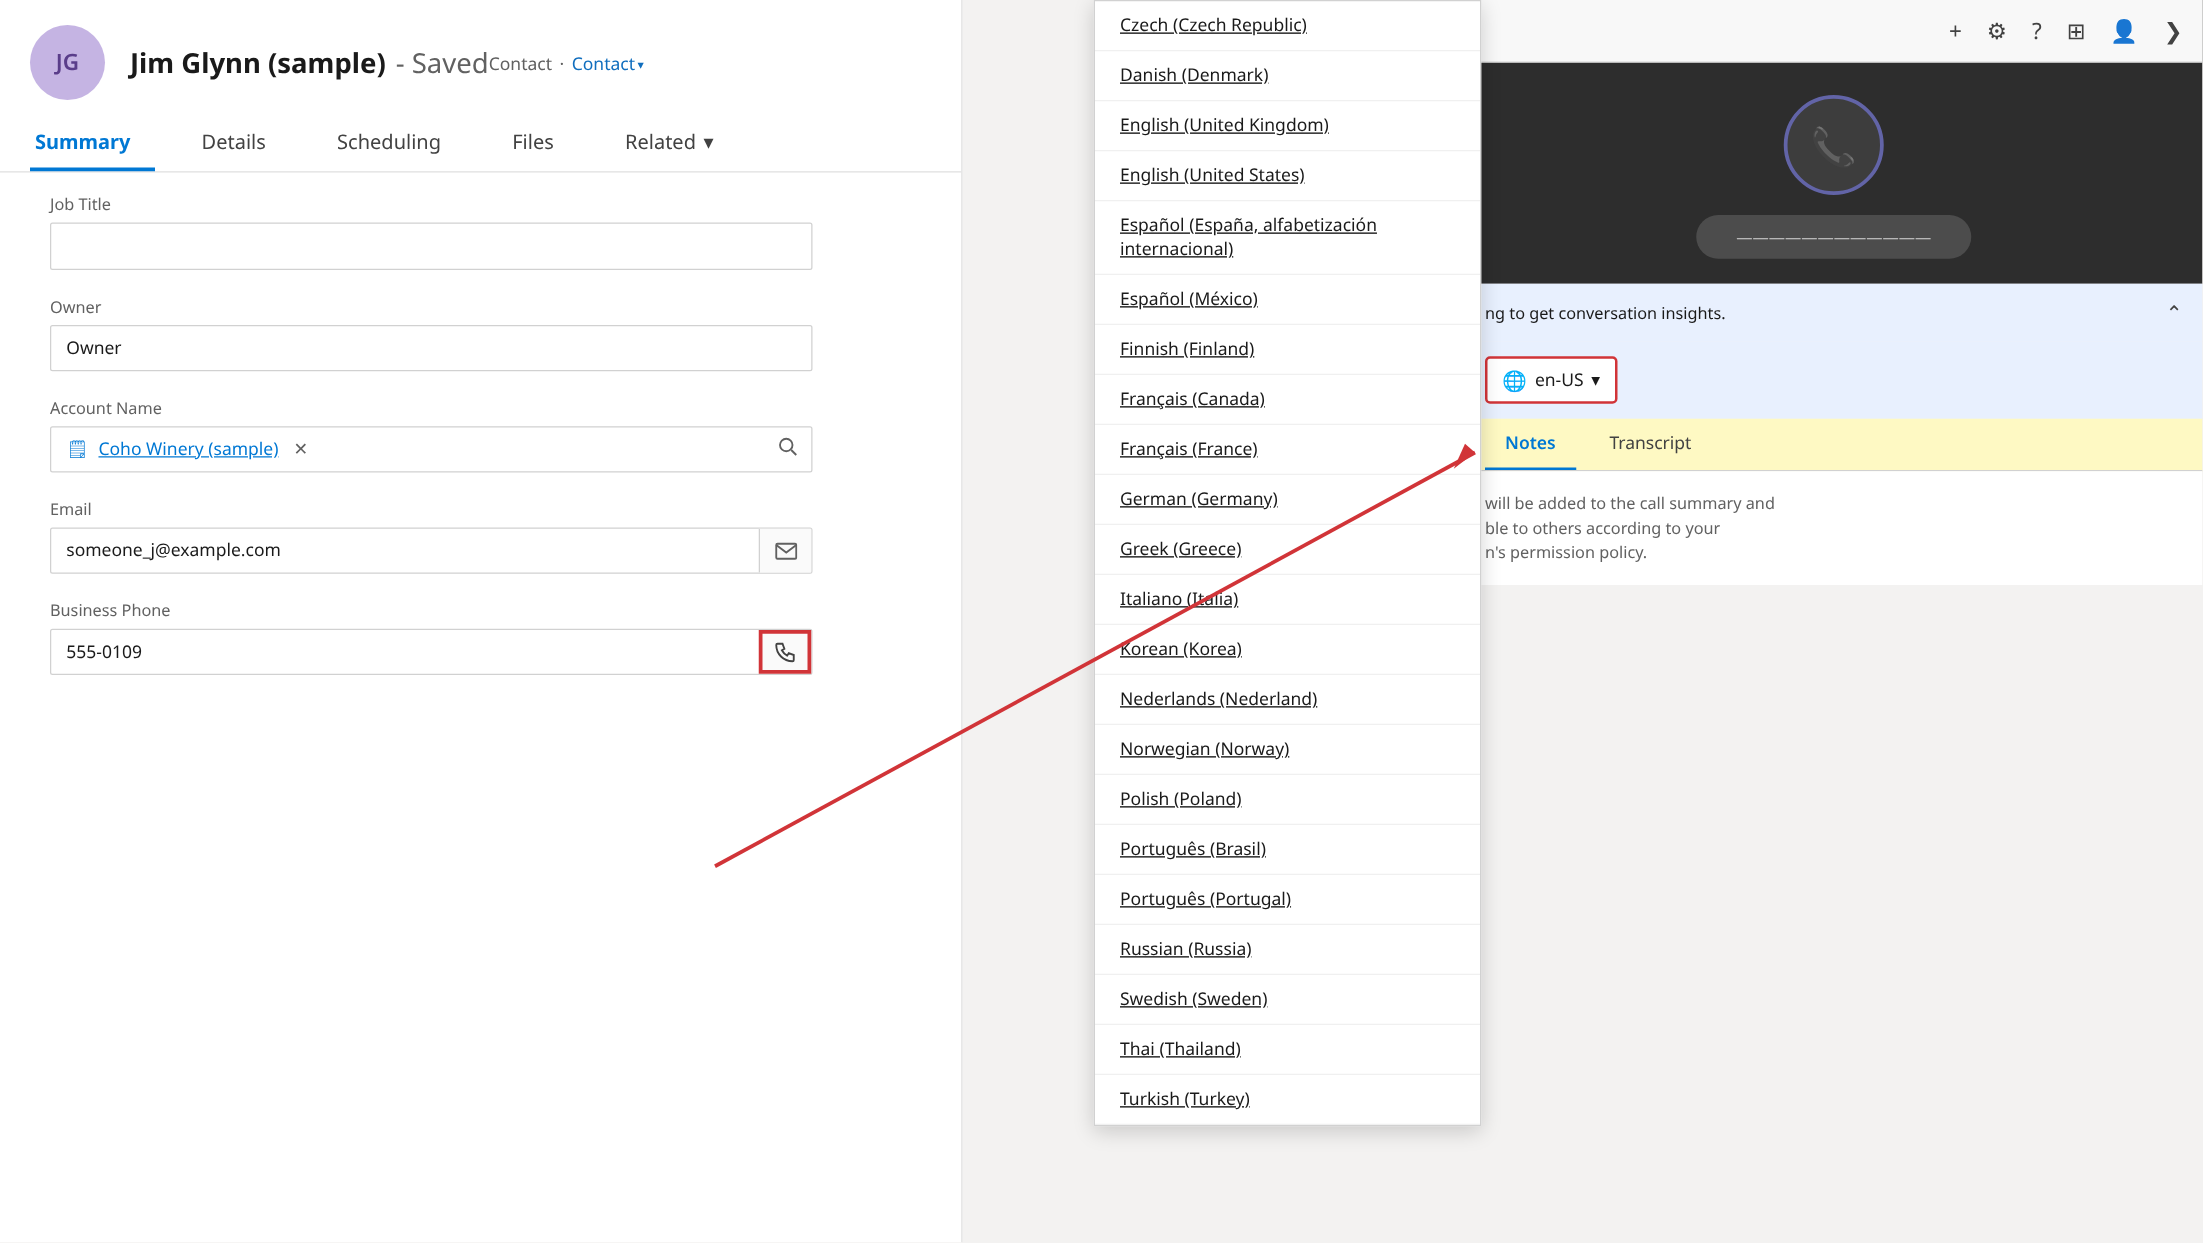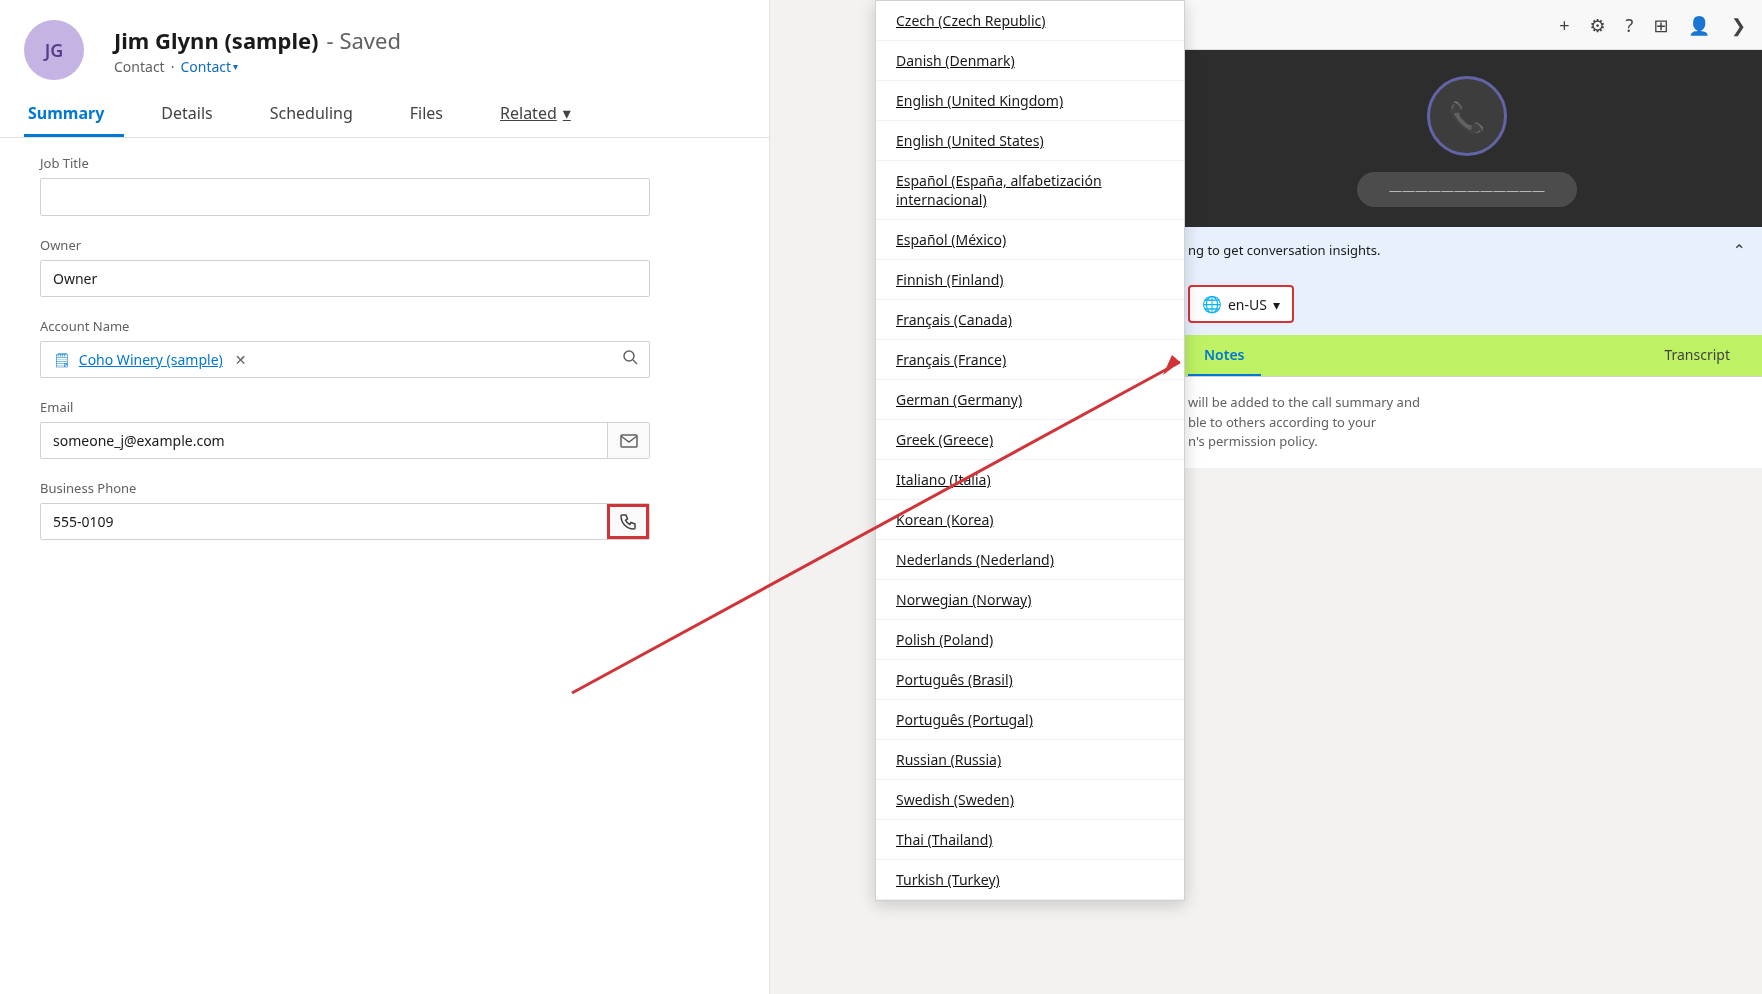--- a/index.html
+++ b/index.html
@@ -25,41 +25,41 @@
 
     
     .contact-header {
       padding: 20px 24px 0 24px;
       border-bottom: 1px solid #e0e0e0;
     }
 
     .contact-info-row {
       display: flex;
       align-items: center;
-      gap: 30px;
+      gap: 20px;
       margin-bottom: 8px;
     }
 
     .avatar {
       width: 60px;
       height: 60px;
       border-radius: 50%;
       background: #c5b4e3;
       display: flex;
       align-items: center;
       justify-content: center;
       font-size: 18px;
       font-weight: 600;
       color: #5a3d8a;
       flex-shrink: 0;
     }
 
     .contact-title-group {
       display: flex;
-      flex-direction: column;
+      flex-direction: row;
     }
 
     .contact-name {
       font-size: 22px;
       font-weight: 700;
       color: #1a1a1a;
     }
 
     .contact-saved {
       font-size: 22px;
@@ -112,21 +112,20 @@
     .nav-tab.active {
       font-weight: 700;
       color: #0078d4;
       border-bottom: 3px solid #0078d4;
     }
 
     .nav-tab.related {
       display: flex;
       align-items: center;
       gap: 6px;
-      text-decoration: underline;
     }
 
     
     .form-content {
       padding: 16px 40px;
       overflow-y: auto;
     }
 
     .field-group {
       margin-bottom: 20px;
@@ -355,22 +354,21 @@
       color: #0078d4;
       font-size: 16px;
     }
 
     
     .notes-tabs {
       display: flex;
       gap: 11px;
       padding: 0 16px;
       border-bottom: 1px solid #d1d1d1;
-      background: #bef264;
-      justify-content: space-between;
+      background: #fef9c3;
     }
 
     .notes-tab {
       padding: 10px 16px;
       font-size: 14px;
       color: #424242;
       cursor: pointer;
       border-bottom: 2px solid transparent;
     }
 

